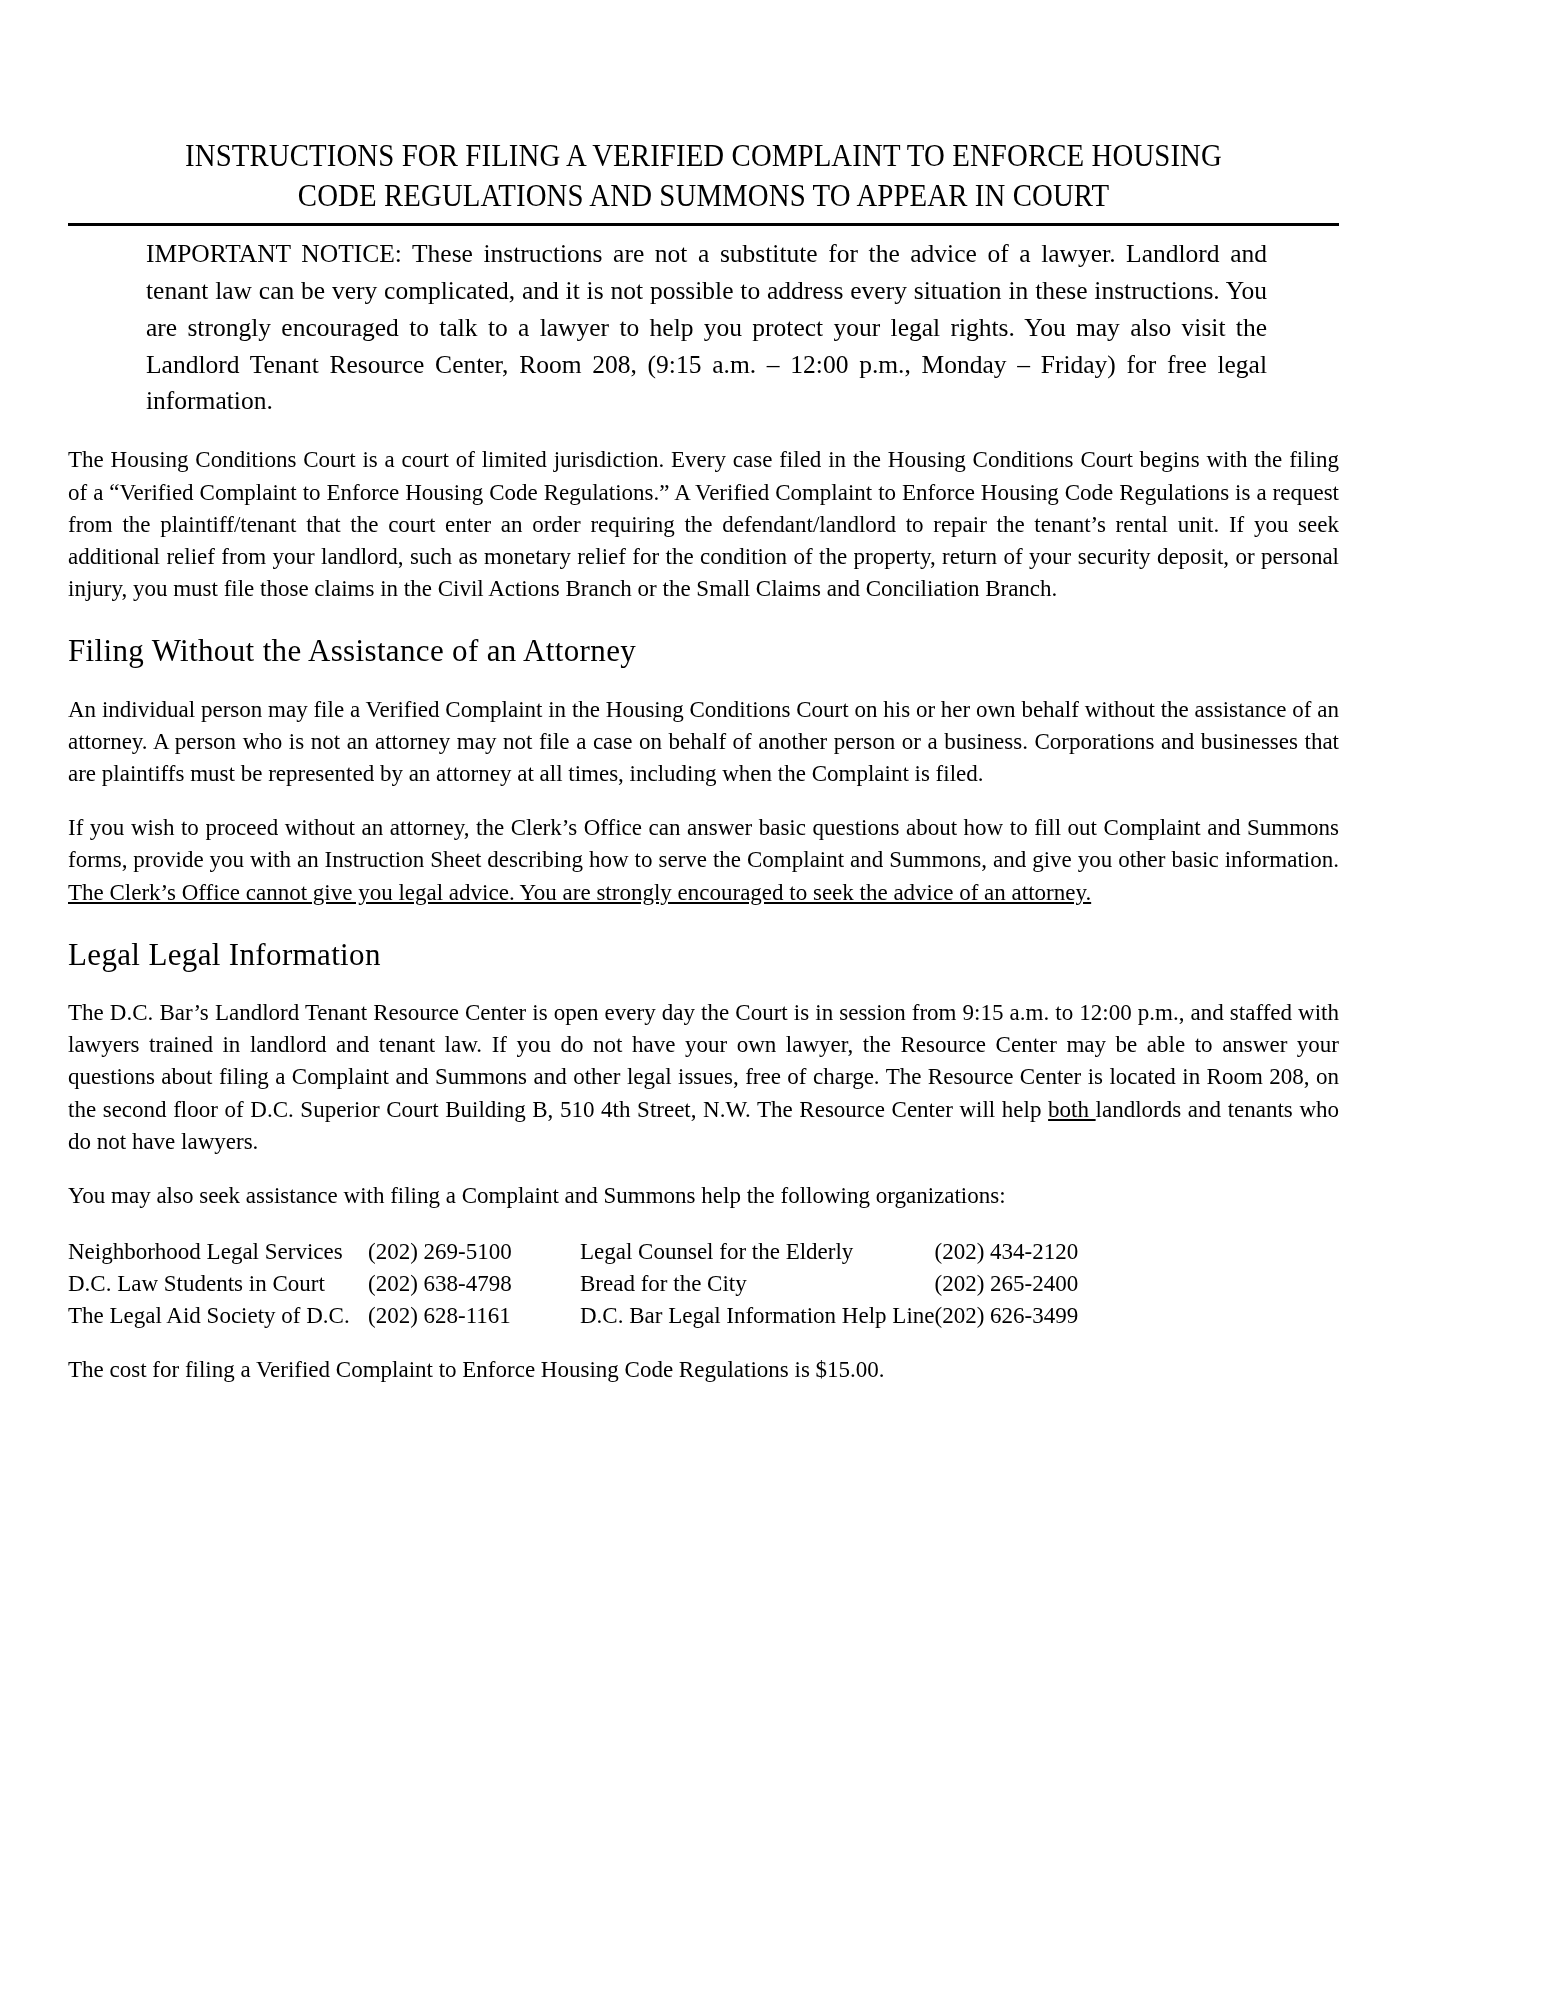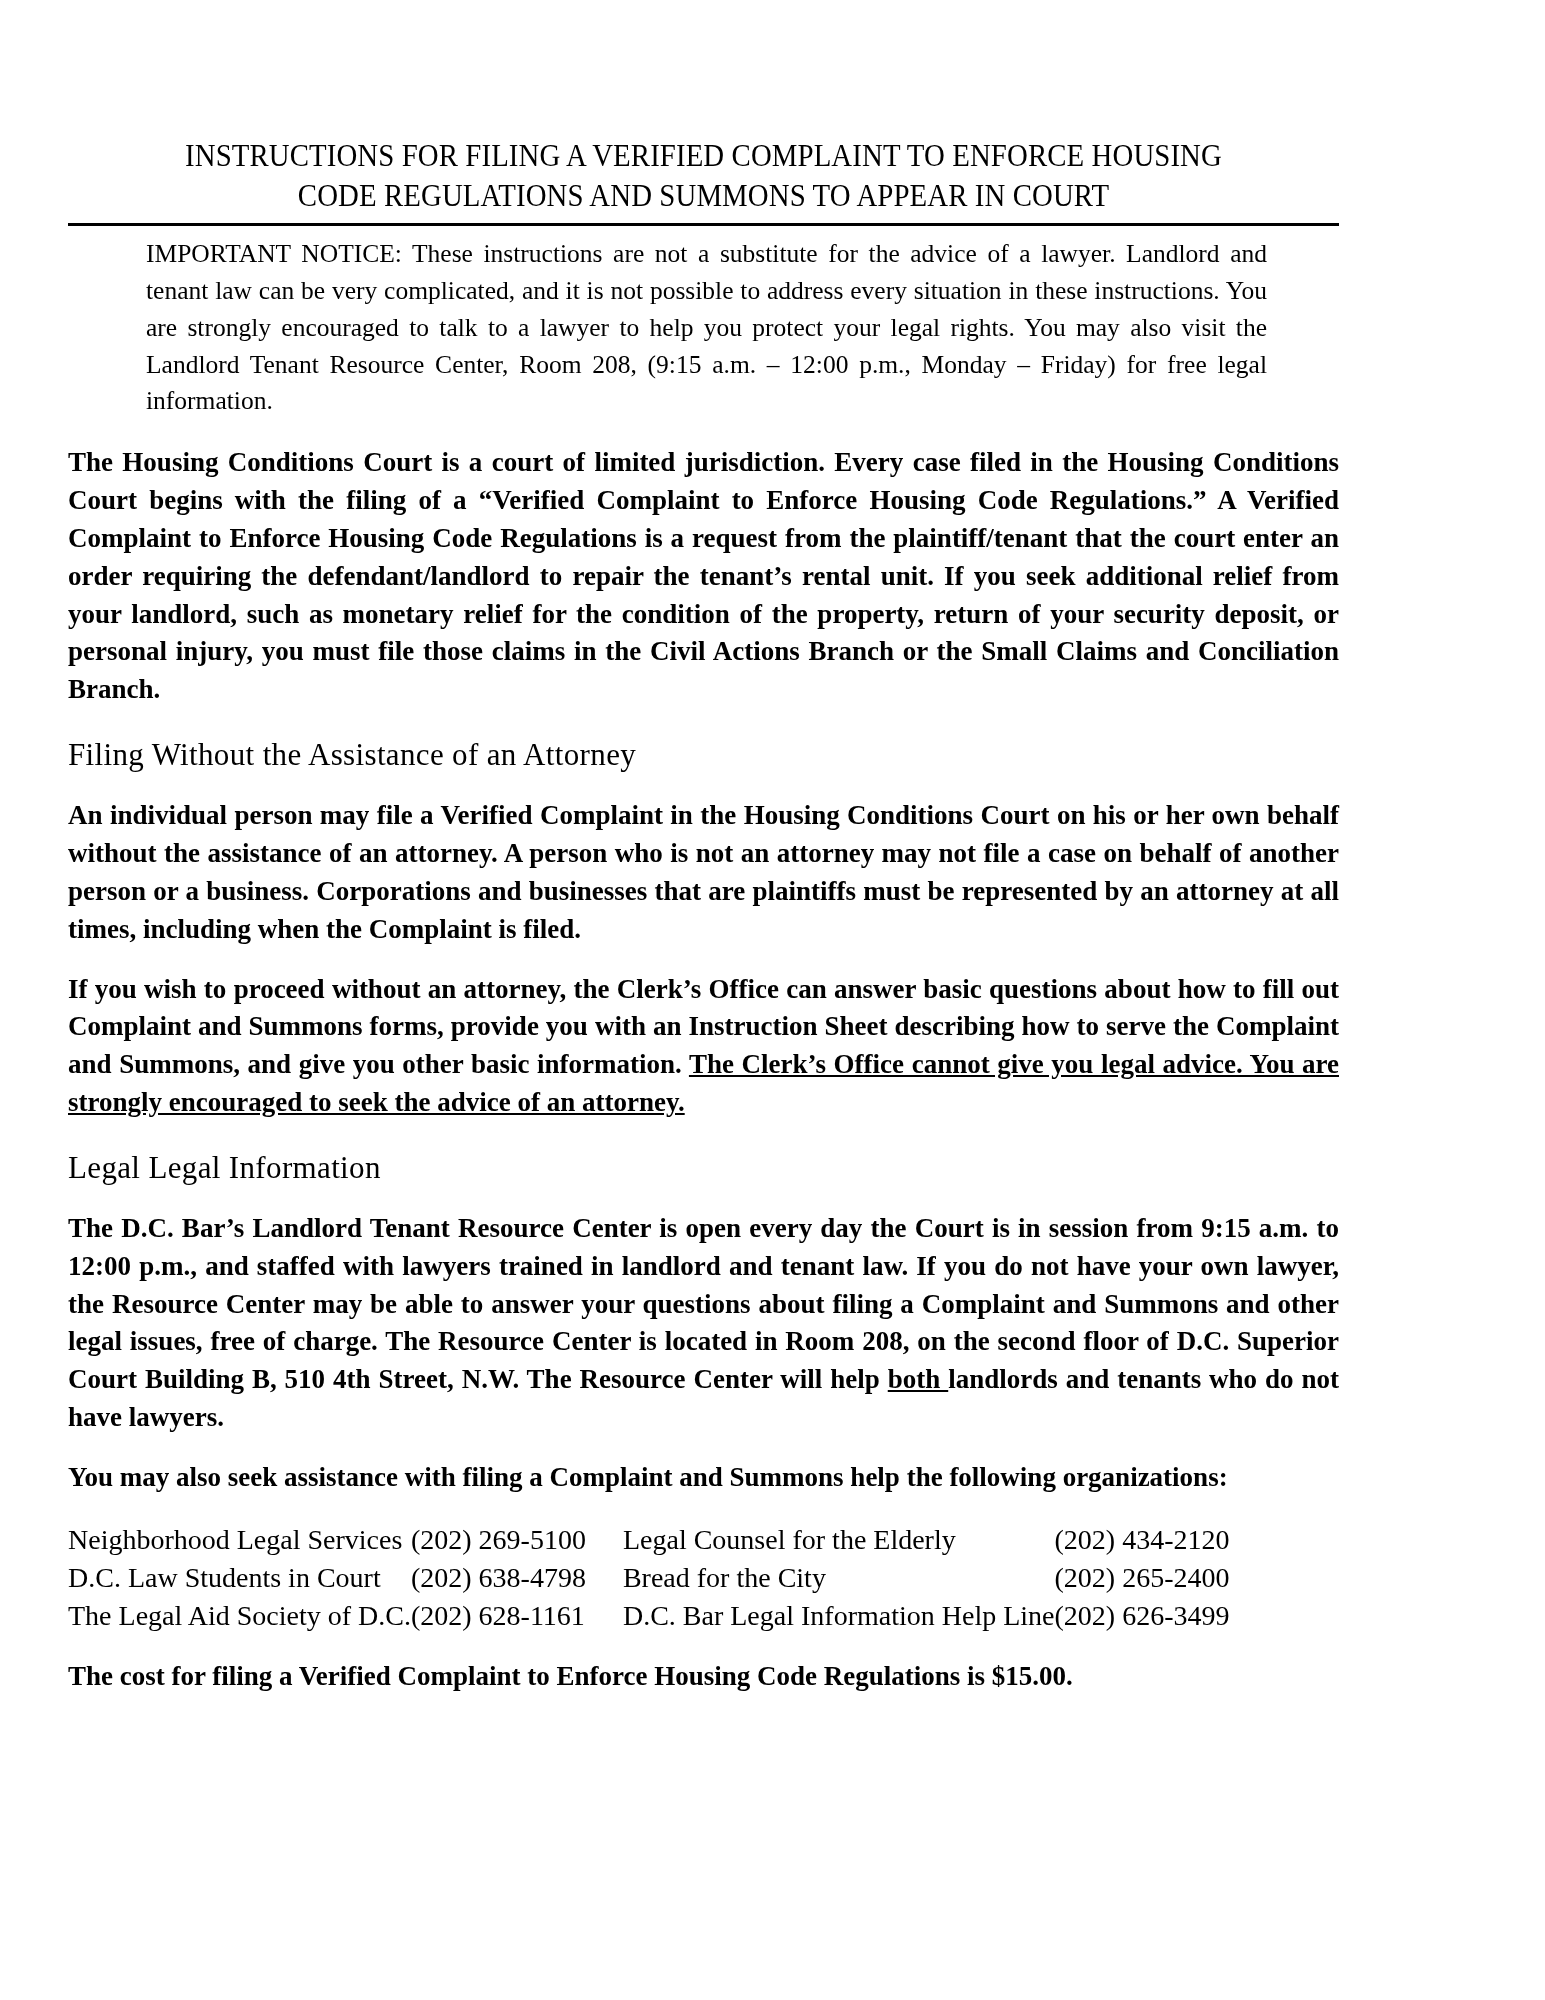--- a/index.html
+++ b/index.html
@@ -49,43 +49,42 @@
     padding: 0 72px 0 78px;
     font-size: 25.5px;
     line-height: 1.45;
     text-align: justify;
     text-justify: inter-word;
   }
 
   
   p.body {
     margin: 22px 0 0 0;
-    font-size: 27px;
+    font-size: 23px;
     line-height: 1.40;
     text-align: justify;
     text-justify: inter-word;
-    font-weight: bold;
   }
   p.body.first { margin-top: 24px; }
 
   h2.section {
     margin: 26px 0 0 0;
     font-size: 31px;
     font-weight: 400;
     line-height: 1.3;
     letter-spacing: 0.35px;
   }
 
   .u { text-decoration: underline; text-underline-offset: 2px; }
 
   
   table.orgs {
     margin: 24px 0 0 0;
     border-collapse: collapse;
-    font-size: 28px;
+    font-size: 23px;
     line-height: 1.30;
     width: 100%;
   }
   table.orgs td {
     padding: 1px 0;
     vertical-align: top;
     white-space: nowrap;
   }
   td.org-name-l { width: 300px; padding-left: 18px; }
   td.org-phone-l { width: 212px; }

